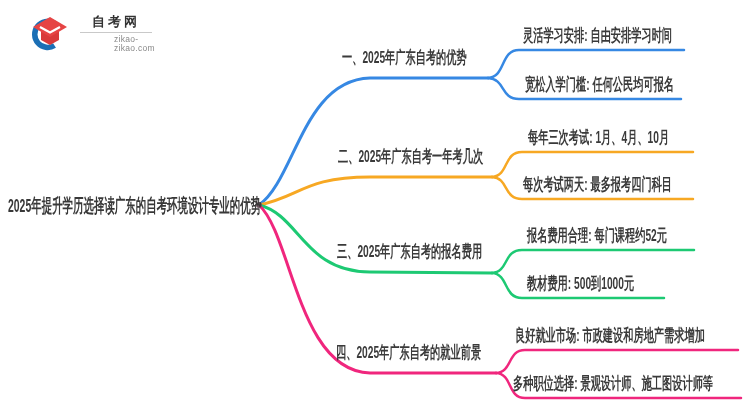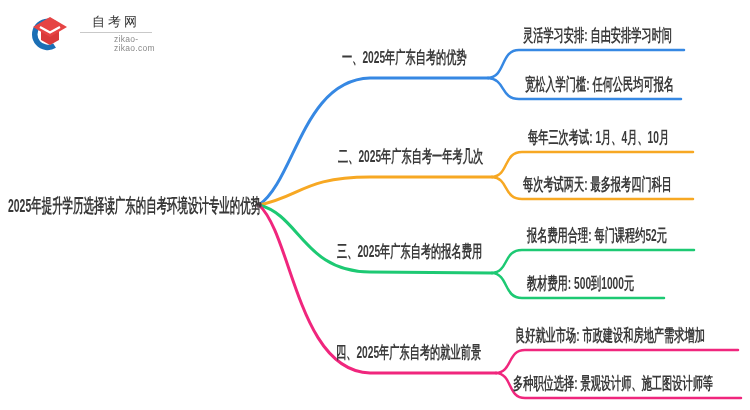--- a/index.html
+++ b/index.html
@@ -38,21 +38,21 @@
     top: 12px;
     width: 130px;
     height: 44px;
     display: flex;
     align-items: center;
   }
   .logo-icon { width: 40px; height: 38px; flex: 0 0 auto; }
   .logo-text-block { margin-left: 6px; display: flex; flex-direction: column; align-items: center; }
   .logo-site-name {
     font-size: 13px;
-    font-weight: 400;
+    font-weight: 700;
     color: #333333;
     letter-spacing: 3px;
     line-height: 1.2;
   }
   .logo-divider { width: 72px; height: 1px; background: #c9c9c9; margin: 2px 0 2px 0; }
   .logo-site-url {
     font-size: 8.5px;
     color: #8a8a8a;
     letter-spacing: 0.3px;
     line-height: 1.1;

